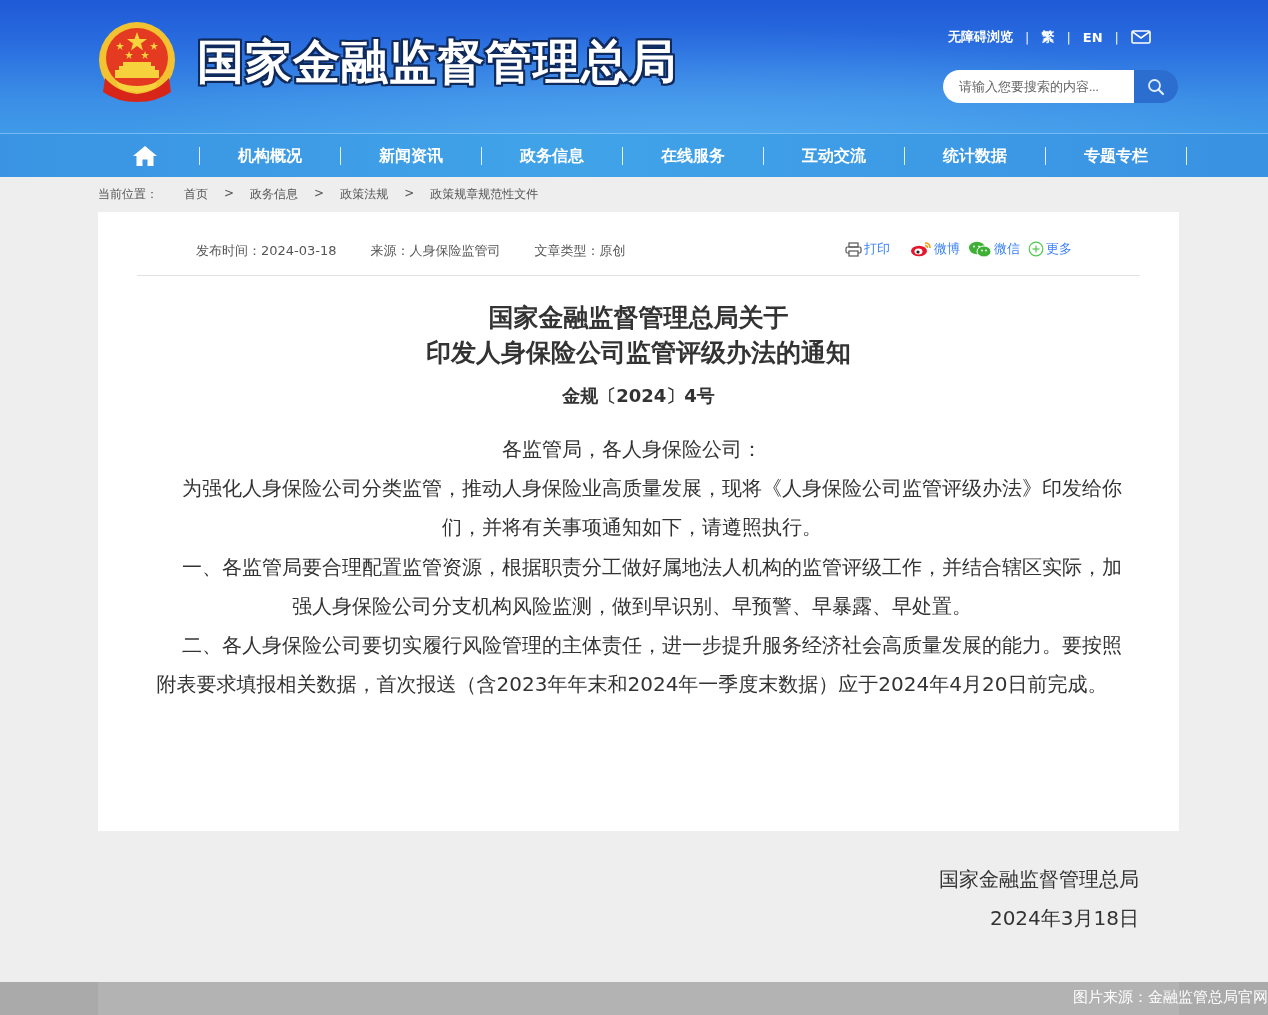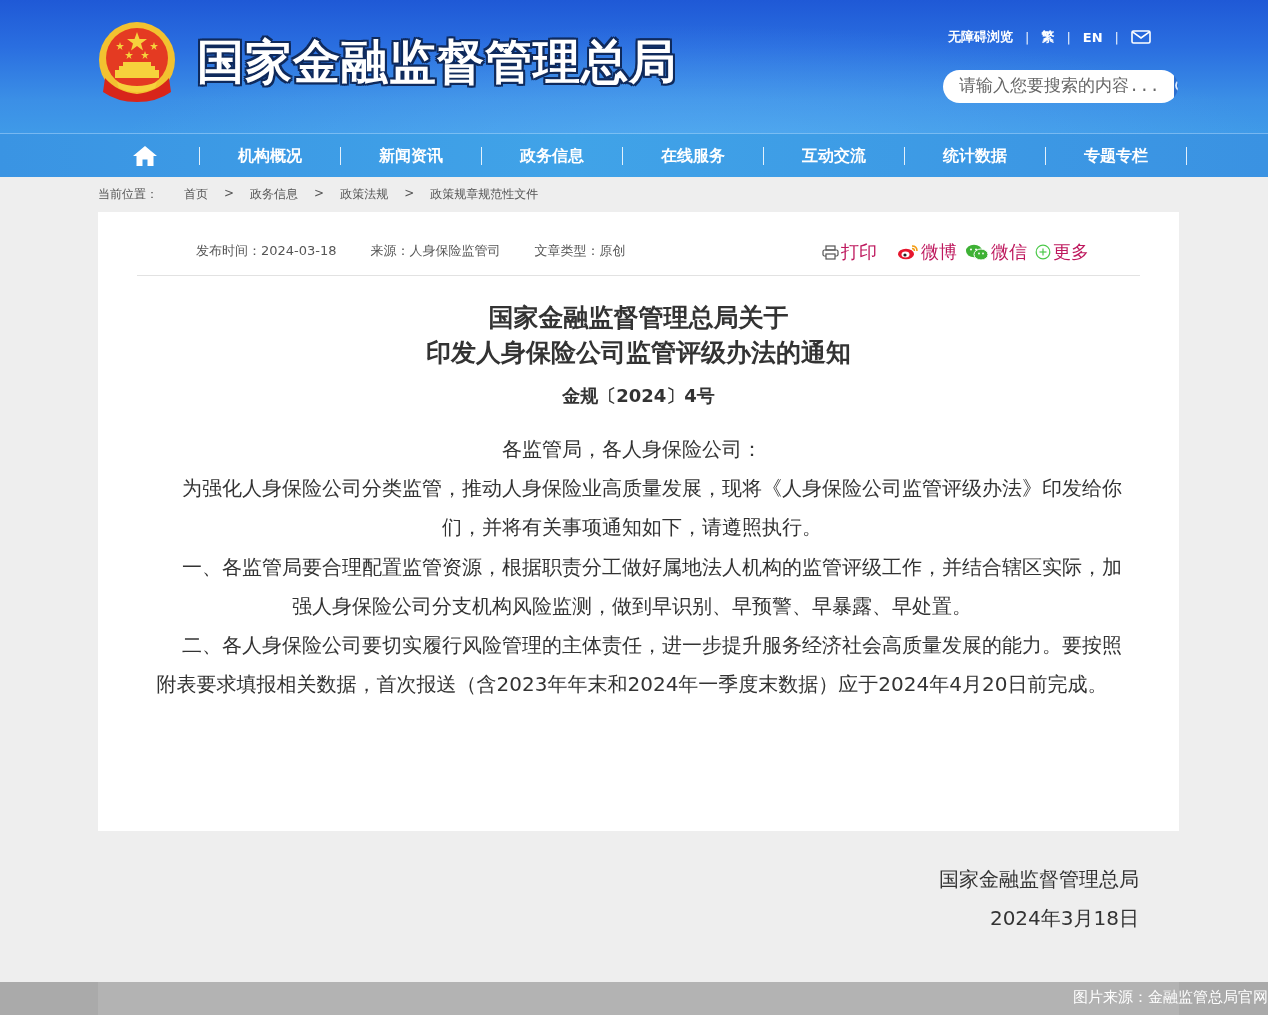--- a/index.html
+++ b/index.html
@@ -35,22 +35,22 @@
     display: flex; align-items: center; color: #fff; font-size: 13px; font-weight: bold;
   }
   .top-links .sep { margin: 0 12px; font-weight: normal; opacity: 0.9; }
   .mail-icon { width: 20px; height: 14px; display: inline-block; }
   .search-box {
     position: absolute; left: 943px; top: 70px; width: 235px; height: 33px; z-index: 2;
     display: flex; border-radius: 17px; overflow: hidden;
   }
   .search-input {
     flex: 1; height: 33px; border: none; outline: none; background: #fff;
-    padding-left: 16px; font-size: 17px; color: #666;
-    font-family: Liberation Mono, monospace;
+    padding-left: 16px; font-size: 13px; color: #666;
+    font-family: Liberation Serif, serif;
   }
   .search-input::placeholder { color: #666; }
   .search-btn {
     width: 44px; height: 33px; background: #2c6ecf; border: none;
     display: flex; align-items: center; justify-content: center; cursor: pointer;
   }
   
   .nav {
     position: absolute; left: 0; top: 133px; width: 1268px; height: 44px;
     background: linear-gradient(90deg, #3a94e3 0%, #40a3e8 45%, #3a92e2 100%);
@@ -70,21 +70,21 @@
   
   .article {
     position: absolute; left: 98px; top: 212px; width: 1081px; height: 619px;
     background: #ffffff;
   }
   .meta-row {
     position: absolute; left: 98px; top: 30px; font-size: 13px; color: #555;
     display: flex; gap: 34px;
   }
   .share-row {
-    position: absolute; right: 90px; top: 28px; font-size: 18px; color: #be185d;
+    position: absolute; right: 107px; top: 28px; font-size: 13px; color: #3b82f6;
     display: flex; align-items: center; gap: 0;
   }
   .share-item { display: flex; align-items: center; margin-left: 14px; }
   .share-item:first-child { margin-left: 0; }
   .share-item svg { margin-right: 2px; }
   .meta-divider {
     position: absolute; left: 39px; top: 63px; width: 1003px; height: 1px; background: #e2e2e2;
   }
   .title {
     position: absolute; left: 0; top: 88px; width: 1081px; text-align: center;

